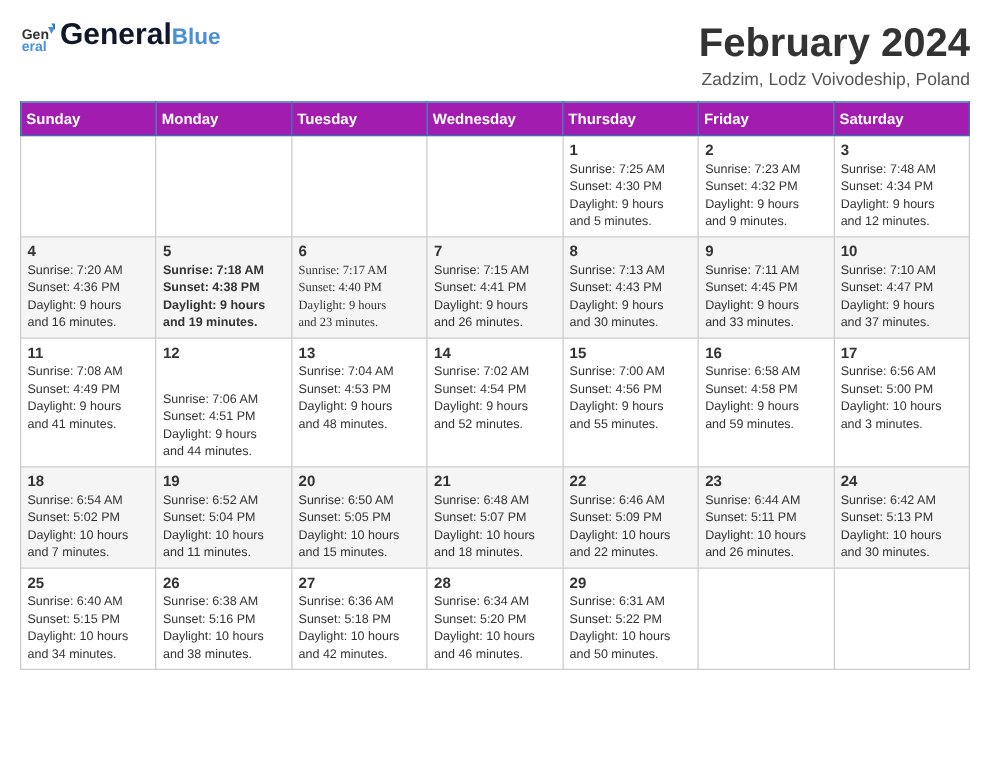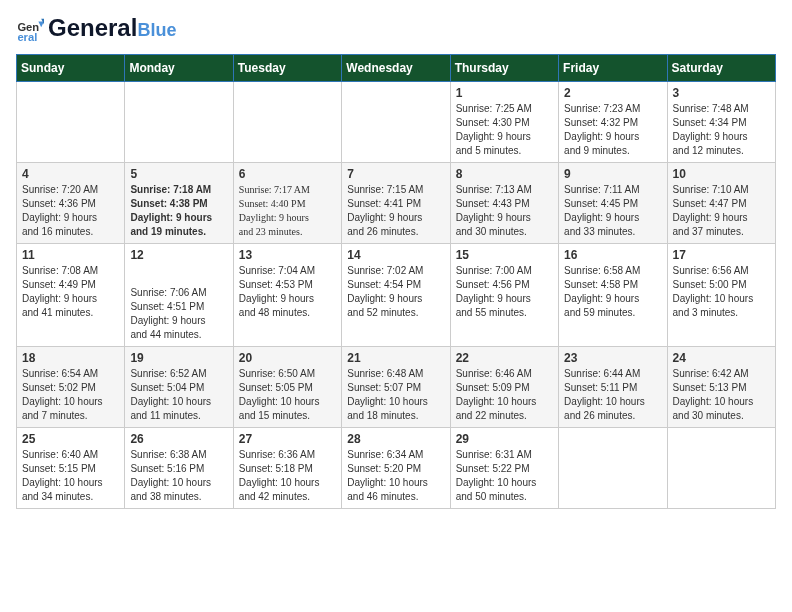--- a/index.html
+++ b/index.html
@@ -49,21 +49,21 @@
       font-size: 14px;
       color: #555;
       margin-top: 2px;
     }
     .calendar {
       width: 100%;
       border-collapse: collapse;
       font-size: 11px;
     }
     .calendar th {
-      background-color: #14532d;
+      background-color: #a21caf;
       color: #fff;
       padding: 6px 4px;
       text-align: left;
       font-size: 12px;
       font-weight: bold;
       border: 1px solid #2e75b6;
     }
     .calendar td {
       border: 1px solid #ccc;
       vertical-align: top;
@@ -111,20 +111,24 @@
       <polygon points="32,8 40,8 36,16" fill="#4a90d9"></polygon>
       <polygon points="36,4 44,4 40,12" fill="#2e75b6"></polygon>
     </svg>
     <div>
       <div style="display:flex; align-items:baseline; gap:0px;">
         <span class="logo-text-general">General</span>
           <span class="logo-text-blue">Blue</span>
       </div>
     </div>
   </div>
+  <div class="title-area">
+    <div class="month-title">February 2024</div>
+    <div class="location-title">Zadzim, Lodz Voivodeship, Poland</div>
+  </div>
 </div>
 
 <table class="calendar">
   <thead>
     <tr>
     <th>Sunday</th>
         <th>Monday</th>
         <th>Tuesday</th>
         <th>Wednesday</th>
         <th>Thursday</th>

